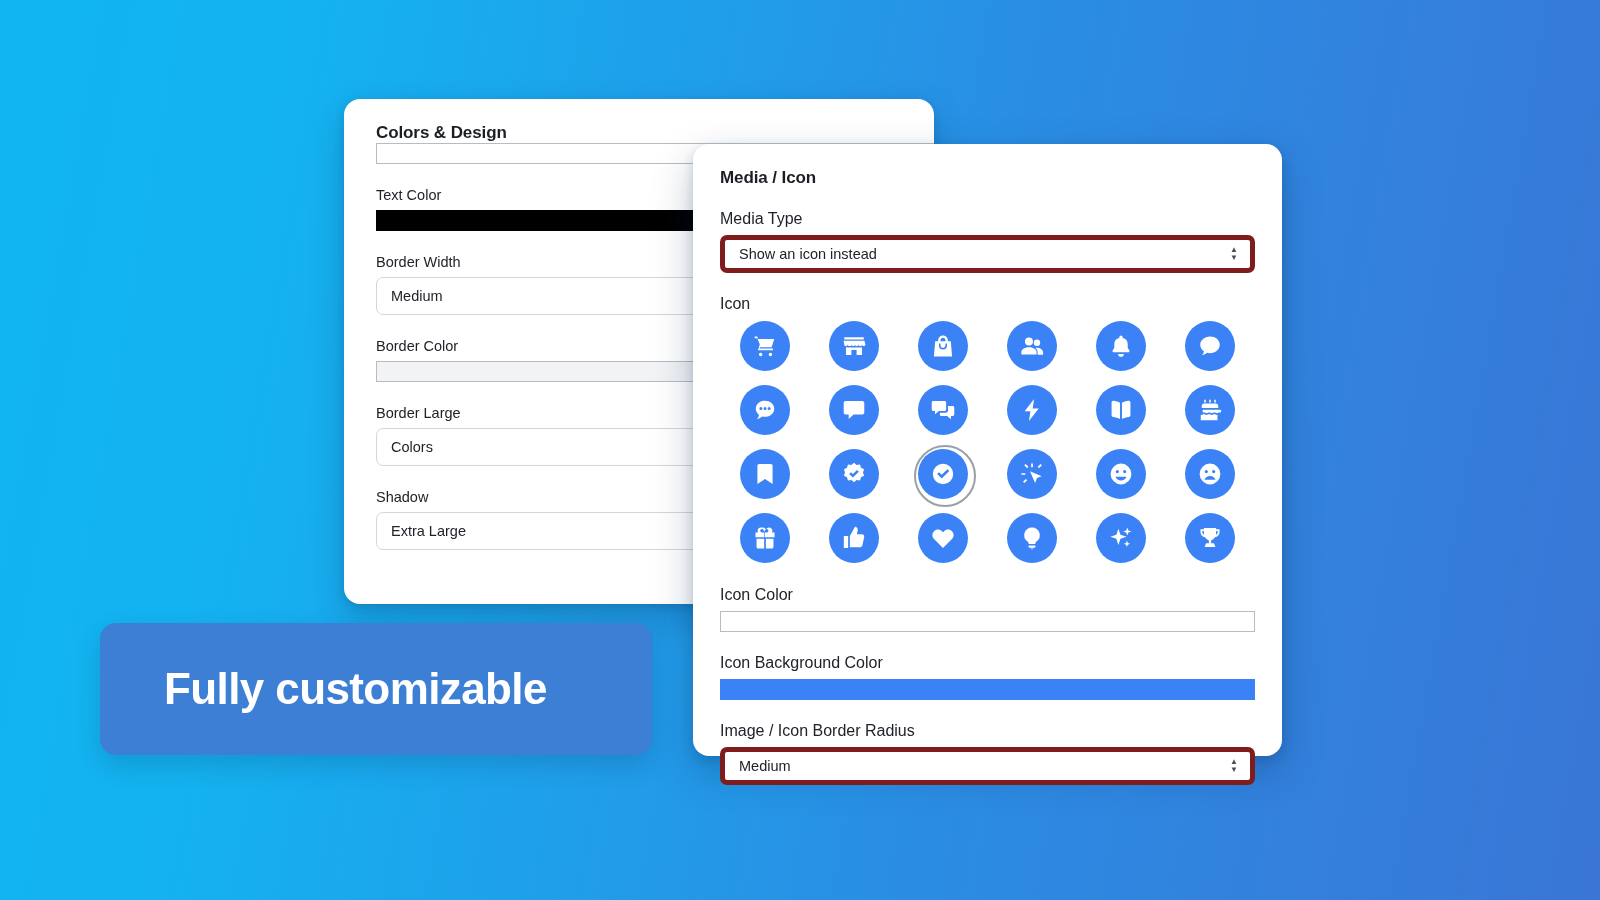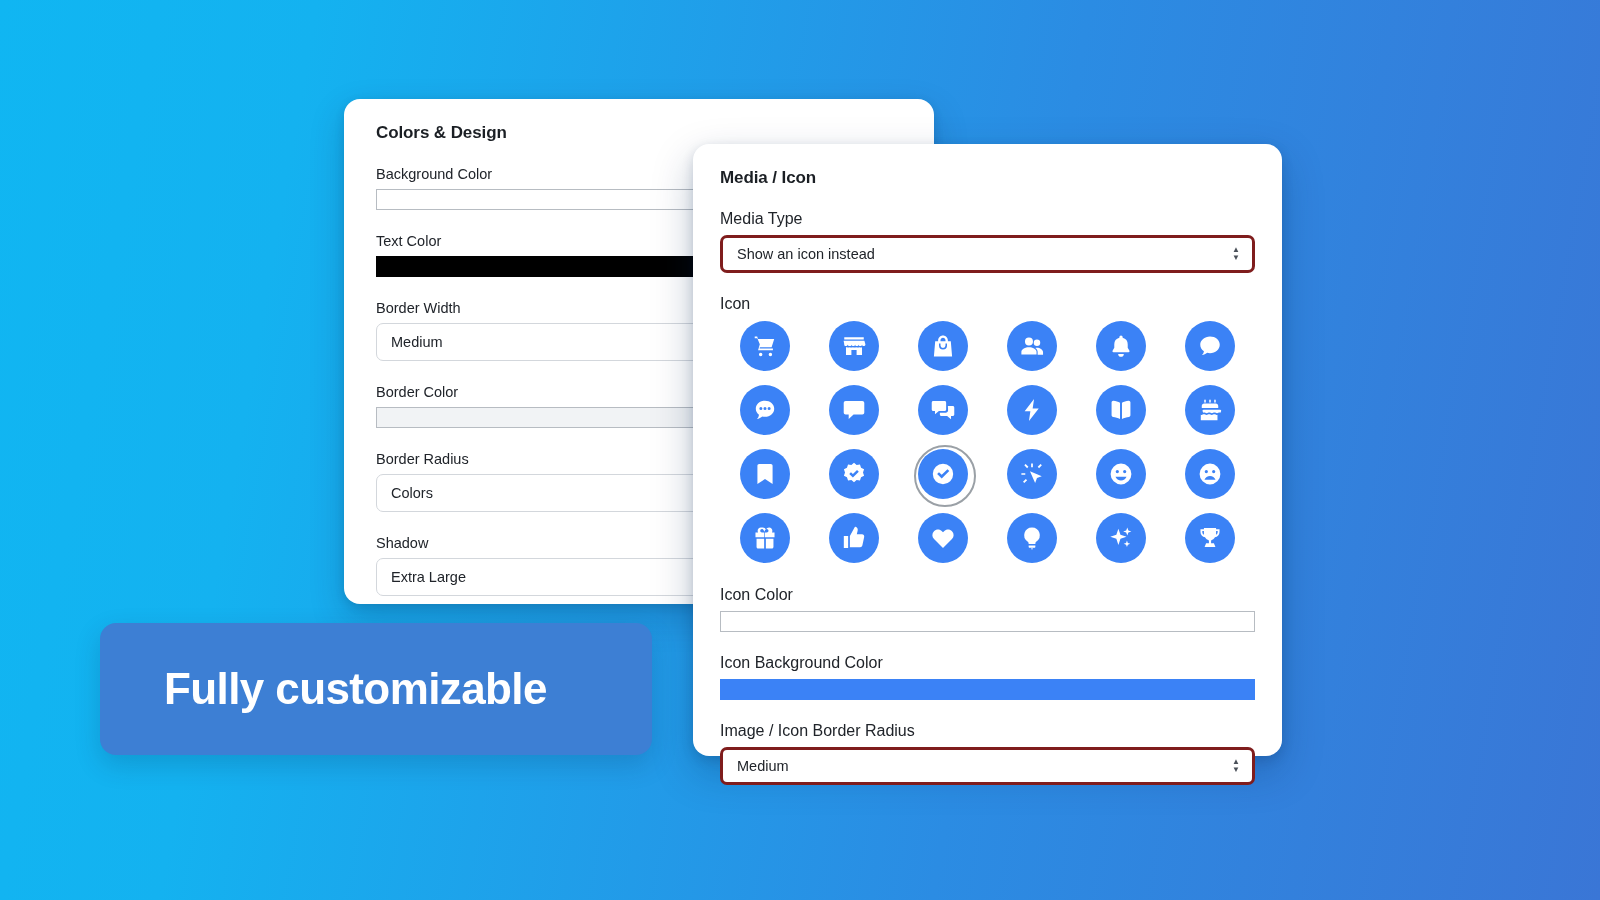--- a/index.html
+++ b/index.html
@@ -81,21 +81,21 @@
   }
   .rf-label {
     font-size: 16px;
     color: #20242a;
     display: block;
     margin-top: 22px;
     margin-bottom: 7px;
   }
   .rf-select {
     height: 38px;
-    border: 3px solid #7f1d1d;
+    border: 5px solid #7f1d1d;
     border-radius: 7px;
     background: #ffffff;
     display: flex;
     align-items: center;
     justify-content: space-between;
     padding: 0 12px 0 14px;
     font-size: 14.5px;
     color: #20242a;
   }
   .stepper-icon {
@@ -165,21 +165,20 @@
 </style>
 </head>
 <body>
 
 <div id="stage">
 
   <div id="left-card">
     <div class="card-title">Colors &amp; Design</div>
 
     <div class="lf-group">
-      <span class="lf-label">Background Color</span>
       <div class="lf-colorinput"></div>
     </div>
 
     <div class="lf-group">
       <span class="lf-label">Text Color</span>
       <div class="lf-colorinput filled-black"></div>
     </div>
 
     <div class="lf-group">
       <span class="lf-label">Border Width</span>
@@ -187,21 +186,21 @@
         <span>Medium</span>
       </div>
     </div>
 
     <div class="lf-group">
       <span class="lf-label">Border Color</span>
       <div class="lf-colorinput filled-grey"></div>
     </div>
 
     <div class="lf-group">
-      <span class="lf-label">Border Radius</span>
+      <span class="lf-label">Border Large</span>
       <div class="lf-select">
         <span>Colors</span>
       </div>
     </div>
 
     <div class="lf-group">
       <span class="lf-label">Shadow</span>
       <div class="lf-select">
         <span>Extra Large</span>
       </div>

